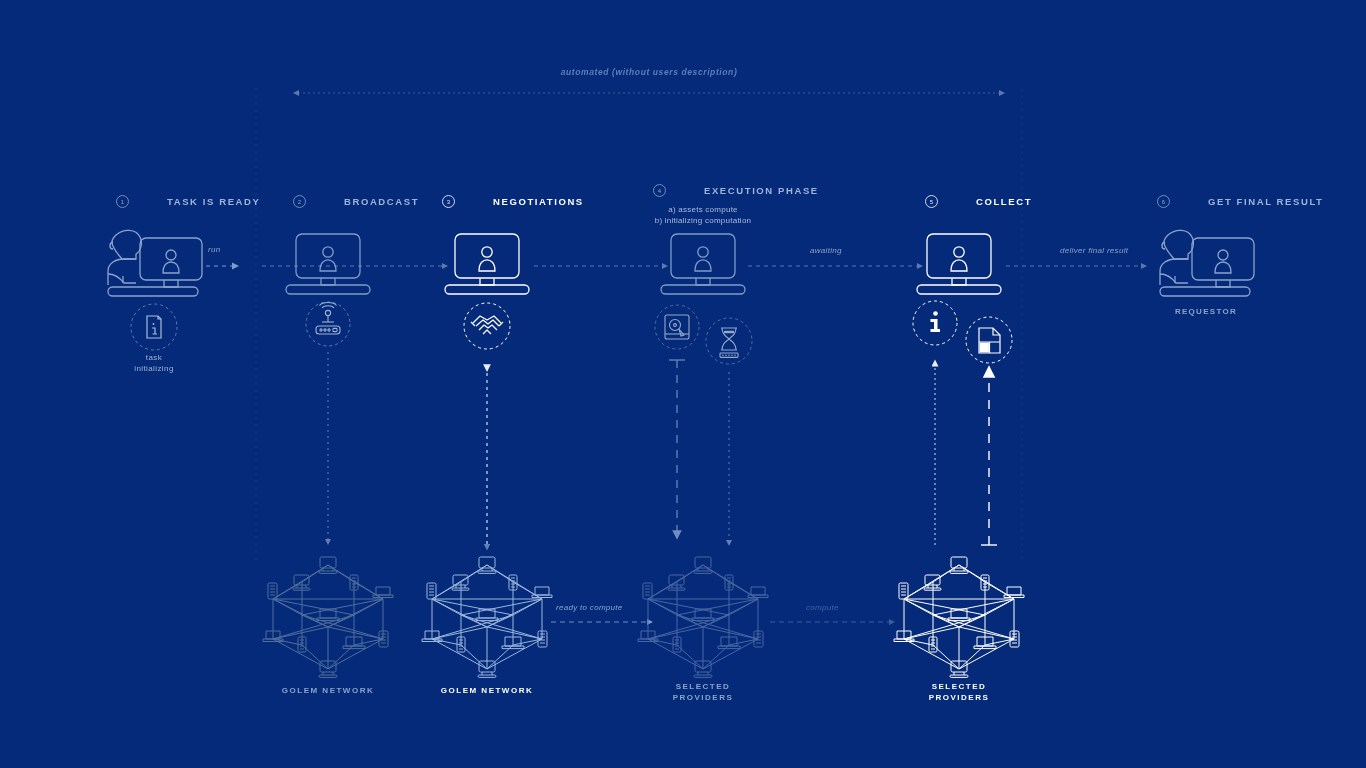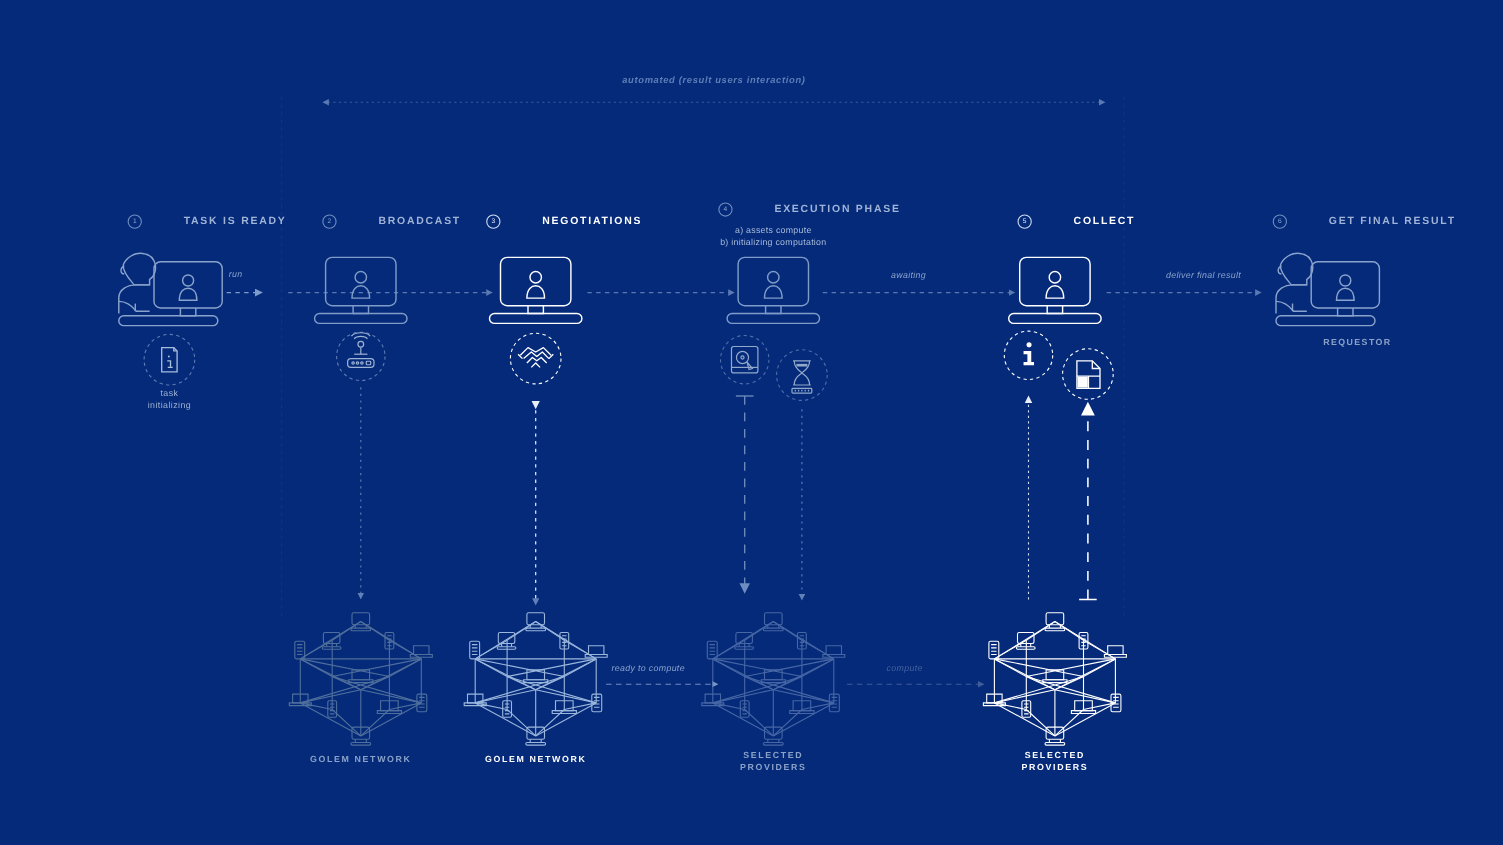--- a/index.html
+++ b/index.html
@@ -307,21 +307,21 @@
       <use href="#network" transform="translate(487,617)" stroke="#9bb7dd"></use>
     </g>
     <g>
       <use href="#network" transform="translate(703,617)" stroke="#4a6aa8" opacity="0.95"></use>
     </g>
     <g>
       <use href="#network" transform="translate(959,617)" stroke="#ffffff"></use>
     </g>
   </svg>
 
-  <div class="txt banner-label center" style="left:649px;top:67px;">automated (result users interaction)</div>
+  <div class="txt banner-label center" style="left:649px;top:67px;">automated (without users description)</div>
 
   <div class="txt step-title" style="left:116px;top:195px;">
     <span class="step-num">1</span><span class="lbl">TASK IS READY</span>
   </div>
 
   <div class="txt step-title" style="left:293px;top:195px;">
     <span class="step-num">2</span><span class="lbl">BROADCAST</span>
   </div>
 
   <div class="txt step-title bright" style="left:442px;top:195px;">
@@ -344,21 +344,21 @@
 
   <div class="txt flow-label" style="left:208px;top:245px;">run</div>
   <div class="txt flow-label" style="left:810px;top:246px;font-style:italic;">awaiting</div>
   <div class="txt flow-label" style="left:1060px;top:246px;">deliver final result</div>
   <div class="txt flow-label" style="left:556px;top:603px;">ready to compute</div>
   <div class="txt flow-label dim" style="left:806px;top:603px;">compute</div>
 
   <div class="txt caption soft center" style="left:154px;top:352px;">task</div>
   <div class="txt caption soft center" style="left:154px;top:363px;">initializing</div>
 
-  <div class="txt caption center" style="left:1206px;top:306px;letter-spacing:1.3px;margin-left:28px;">REQUESTOR</div>
+  <div class="txt caption center" style="left:1206px;top:306px;letter-spacing:1.3px;">REQUESTOR</div>
 
   <div class="txt caption center" style="left:328px;top:685px;">GOLEM NETWORK</div>
   <div class="txt caption bright center" style="left:487px;top:685px;">GOLEM NETWORK</div>
 
   <div class="txt caption center" style="left:703px;top:681px;">SELECTED</div>
   <div class="txt caption center" style="left:703px;top:692px;">PROVIDERS</div>
 
   <div class="txt caption bright center" style="left:959px;top:681px;">SELECTED</div>
   <div class="txt caption bright center" style="left:959px;top:692px;">PROVIDERS</div>
 

